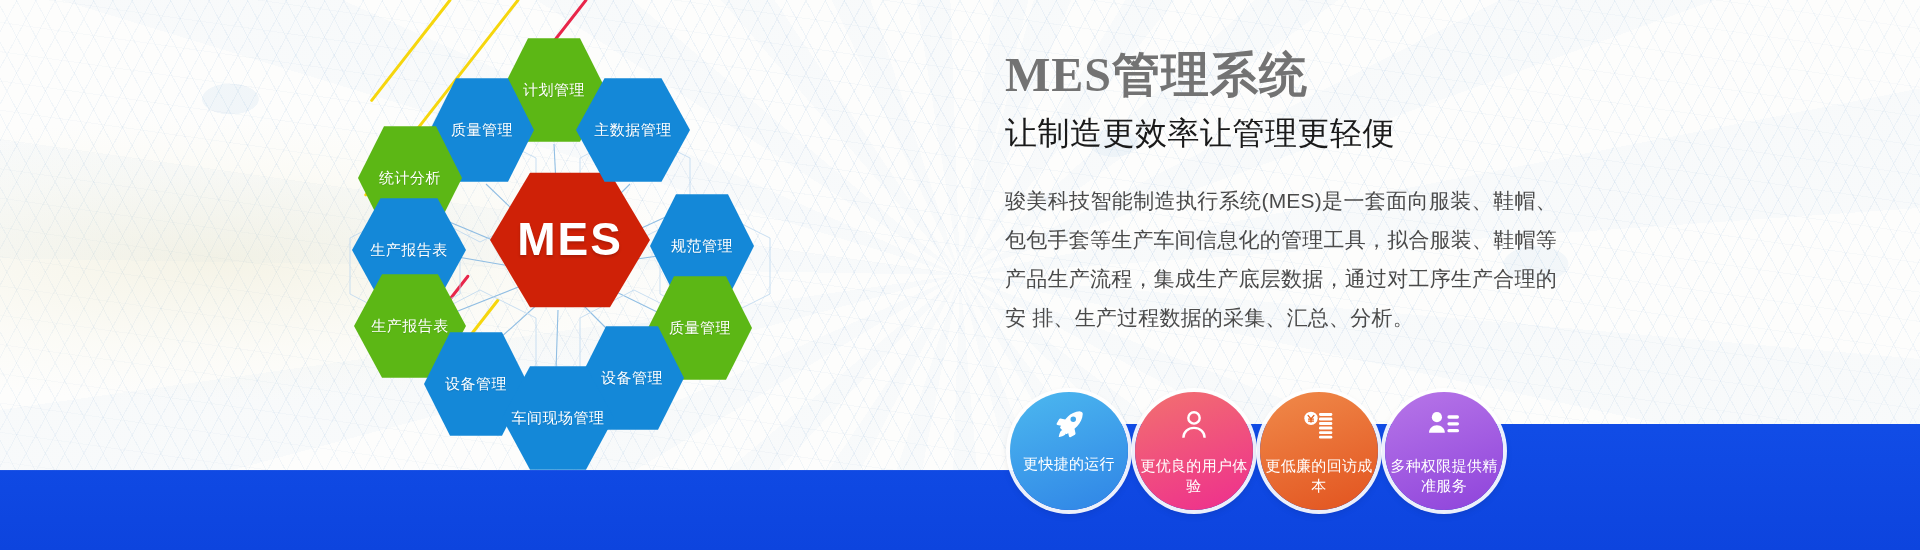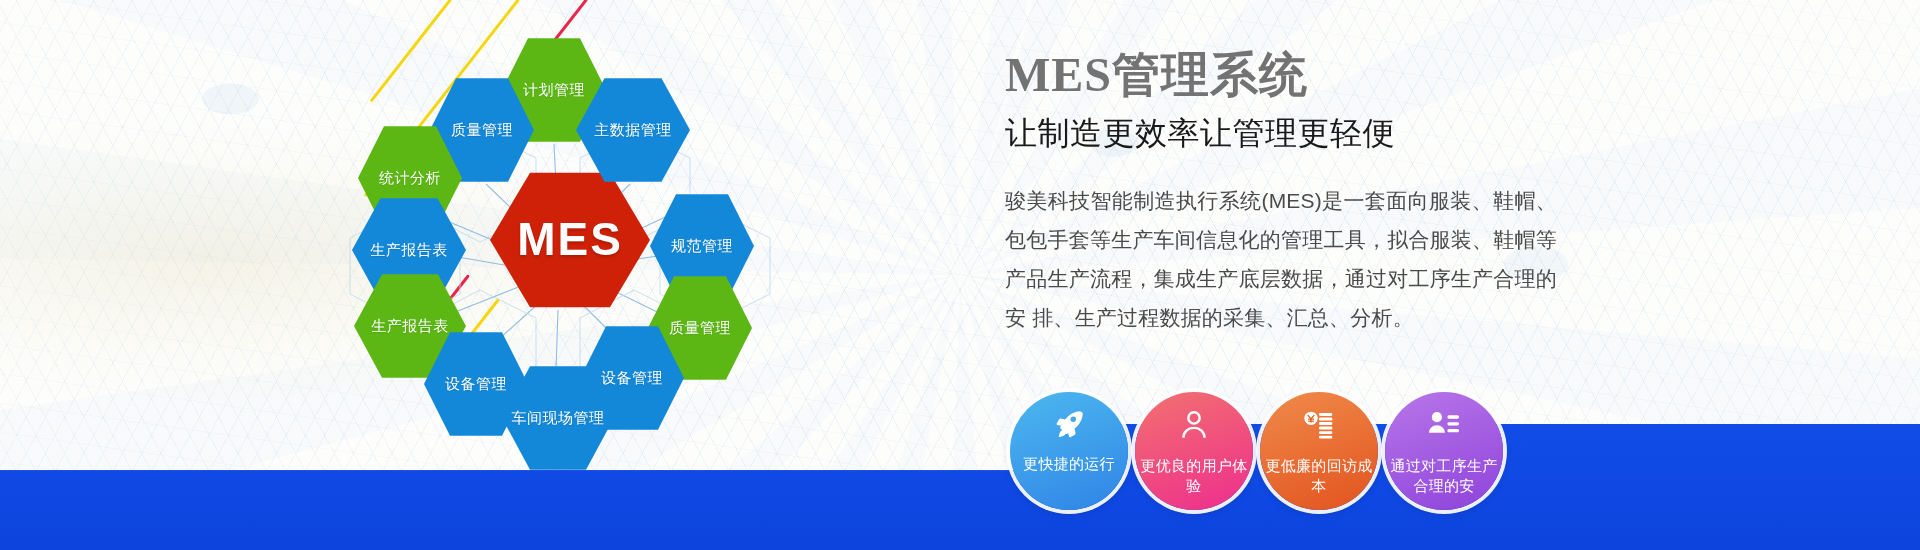--- a/index.html
+++ b/index.html
@@ -243,17 +243,17 @@
     <div class="badge b4">
       <span class="bicon">
         <svg viewBox="0 0 24 24" width="34" height="34" fill="#ffffff">
           <circle cx="7" cy="6.5" r="3.6"></circle>
           <path d="M1.4 17.5c0-3.2 2.5-5.4 5.6-5.4s5.6 2.2 5.6 5.4z"></path>
           <rect x="14.4" y="5.2" width="8.2" height="2.3" rx="1.1"></rect>
           <rect x="14.4" y="10" width="8.2" height="2.3" rx="1.1"></rect>
           <rect x="14.4" y="14.8" width="8.2" height="2.3" rx="1.1"></rect>
         </svg>
       </span>
-      <span class="btext">通过对工序生产合理的安</span>
+      <span class="btext">多种权限提供精准服务</span>
     </div>
 
   </div>
 </div>
 
 </body></html>

